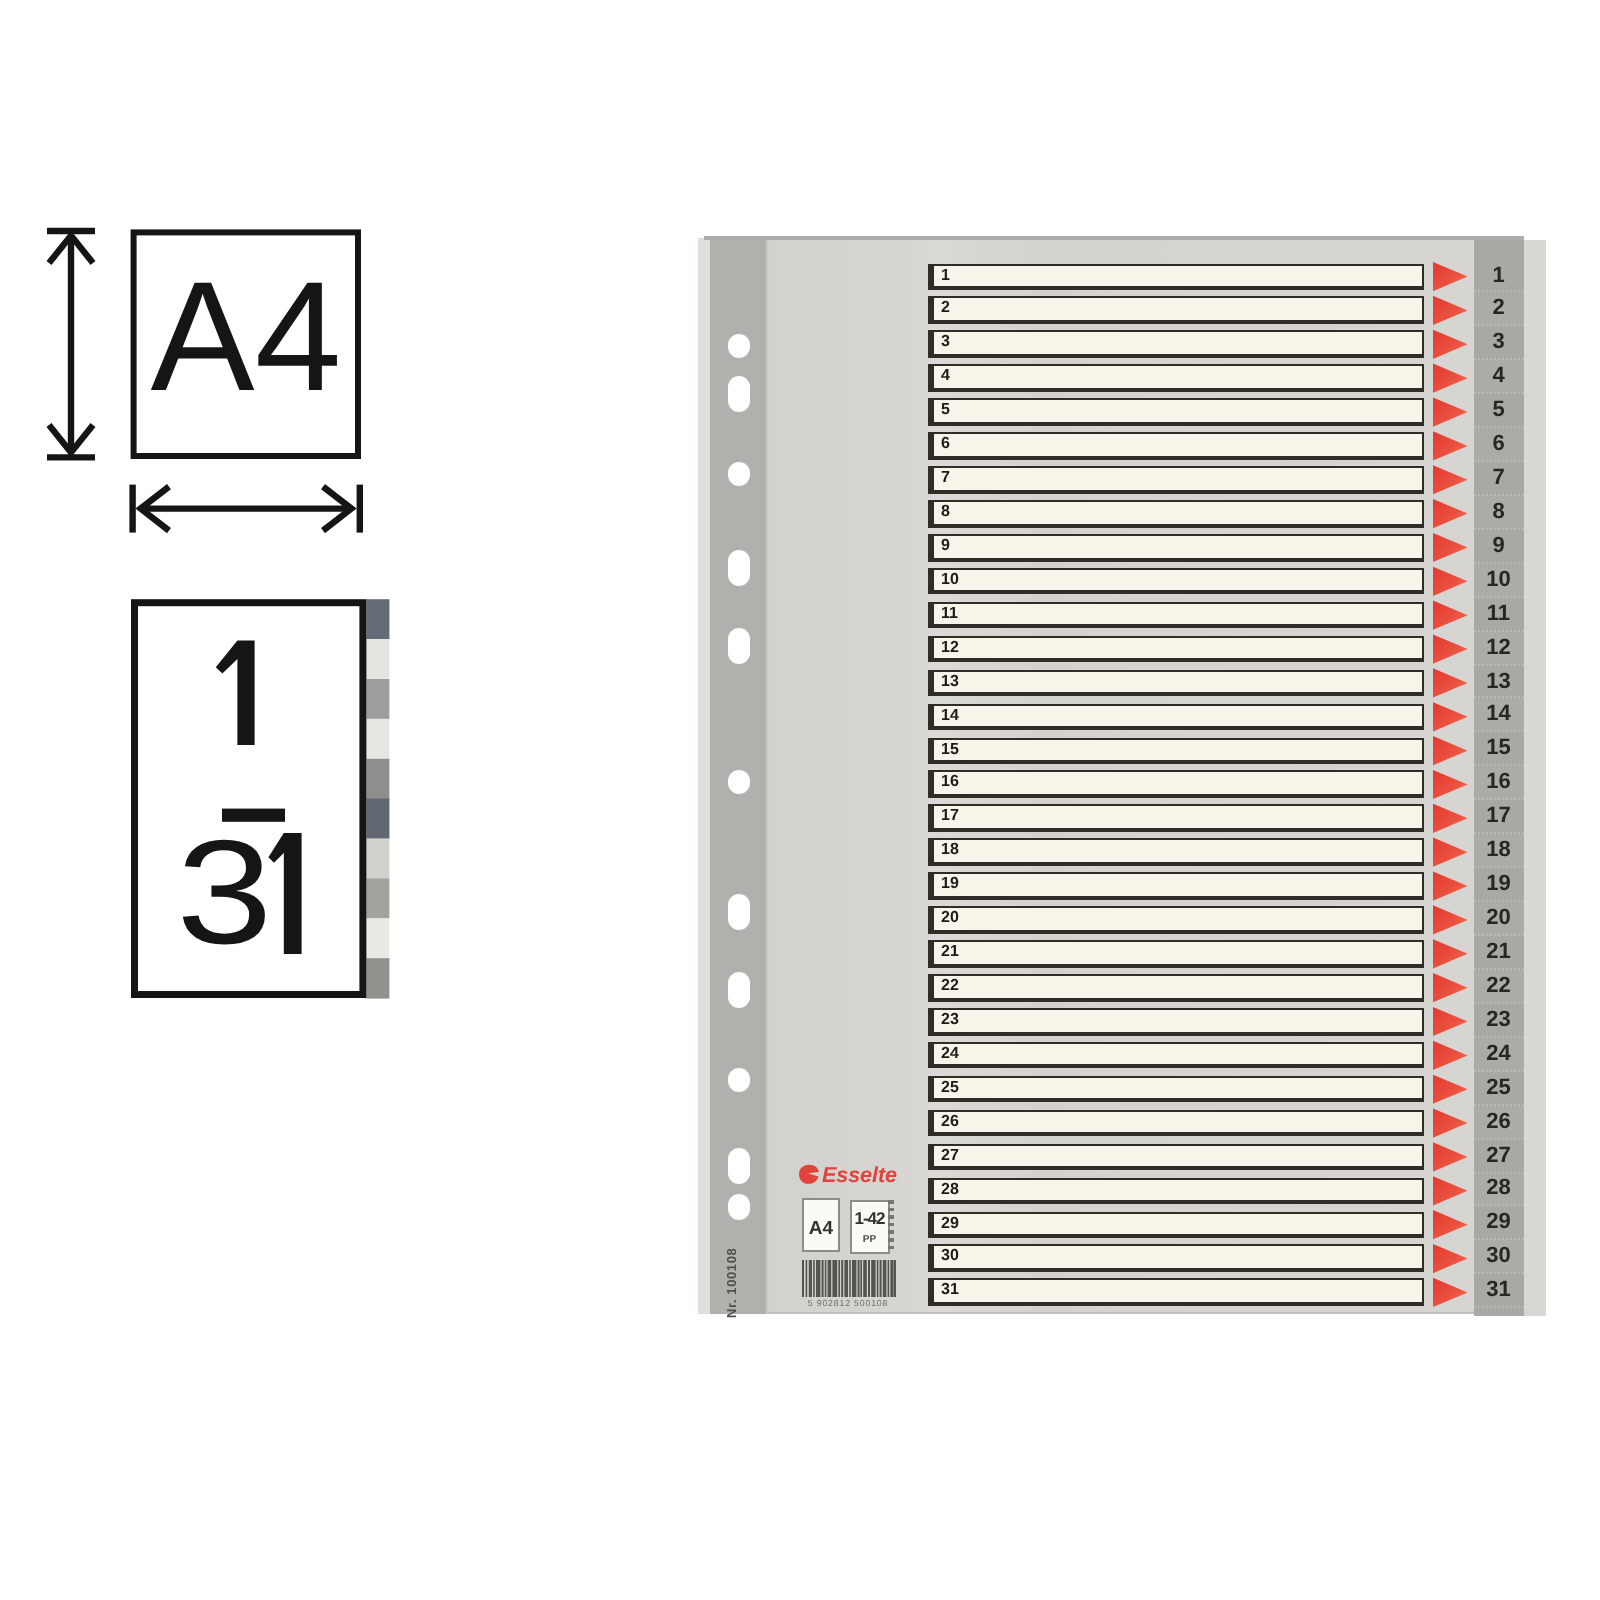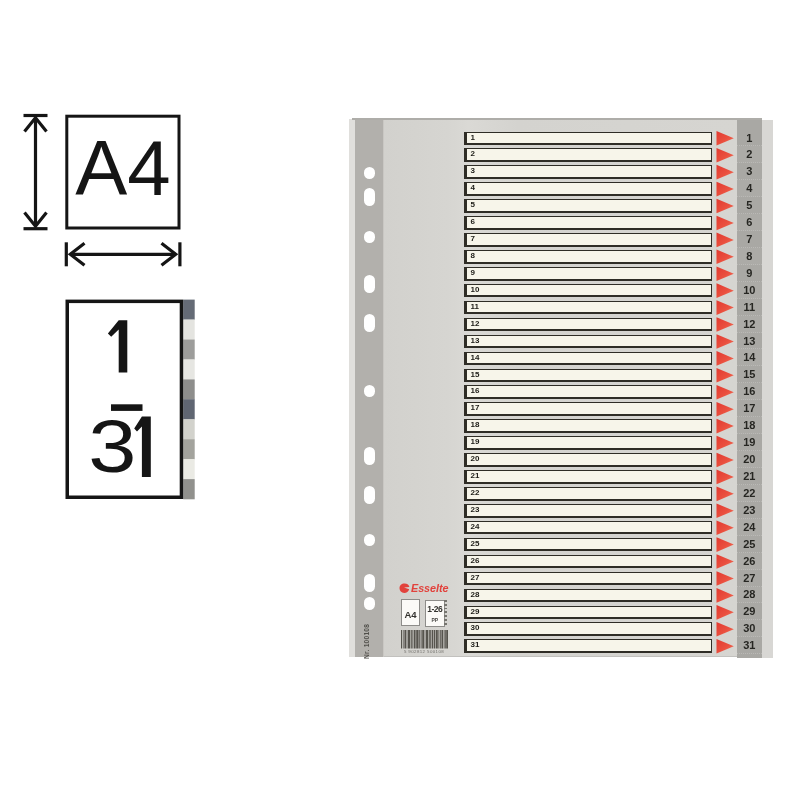--- a/index.html
+++ b/index.html
@@ -423,21 +423,21 @@
 
     <text x="12" y="9.8" font-size="10.8" font-style="italic" font-weight="bold" fill="#e2423c" font-family="Liberation Sans, sans-serif" textLength="37.5">Esselte</text>
   </svg>
 </div>
 
 <div class="abs" style="left:401px;top:599px;width:19px;height:27px;box-sizing:border-box;background:#fbfaf7;border:1px solid #8d8c89;display:flex;align-items:center;justify-content:center;">
   <span style="font-size:9.5px;font-weight:bold;color:#33322e;margin-top:3px;">A4</span>
     </div>
 
 <div class="abs" style="left:425px;top:599.5px;width:19.5px;height:27px;box-sizing:border-box;background:#fbfaf7;border:1px solid #8d8c89;text-align:center;">
-  <div style="font-size:8.5px;font-weight:bold;color:#33322e;margin-top:3.5px;letter-spacing:-0.5px;">1-26</div>
+  <div style="font-size:8.5px;font-weight:bold;color:#33322e;margin-top:3.5px;letter-spacing:-0.5px;">1-42</div>
   <div style="font-size:5px;font-weight:bold;color:#4a4946;margin-top:3px;">PP</div>
     </div>
 
 <div class="abs" style="left:443.5px;top:600px;width:3px;height:25px;background:repeating-linear-gradient(180deg,#76756f 0px,#76756f 1.8px,rgba(0,0,0,0) 1.8px,rgba(0,0,0,0) 3.8px);"></div>
 
 <svg class="abs" style="left:401px;top:629.5px" width="47" height="24" viewBox="0 0 47 24">
   <g fill="#56544e">
     <rect x="0.0" y="0" width="1.0" height="18.5"></rect>
     <rect x="1.8" y="0" width="0.8" height="18.5"></rect>
     <rect x="3.4" y="0" width="1.6" height="18.5"></rect>

